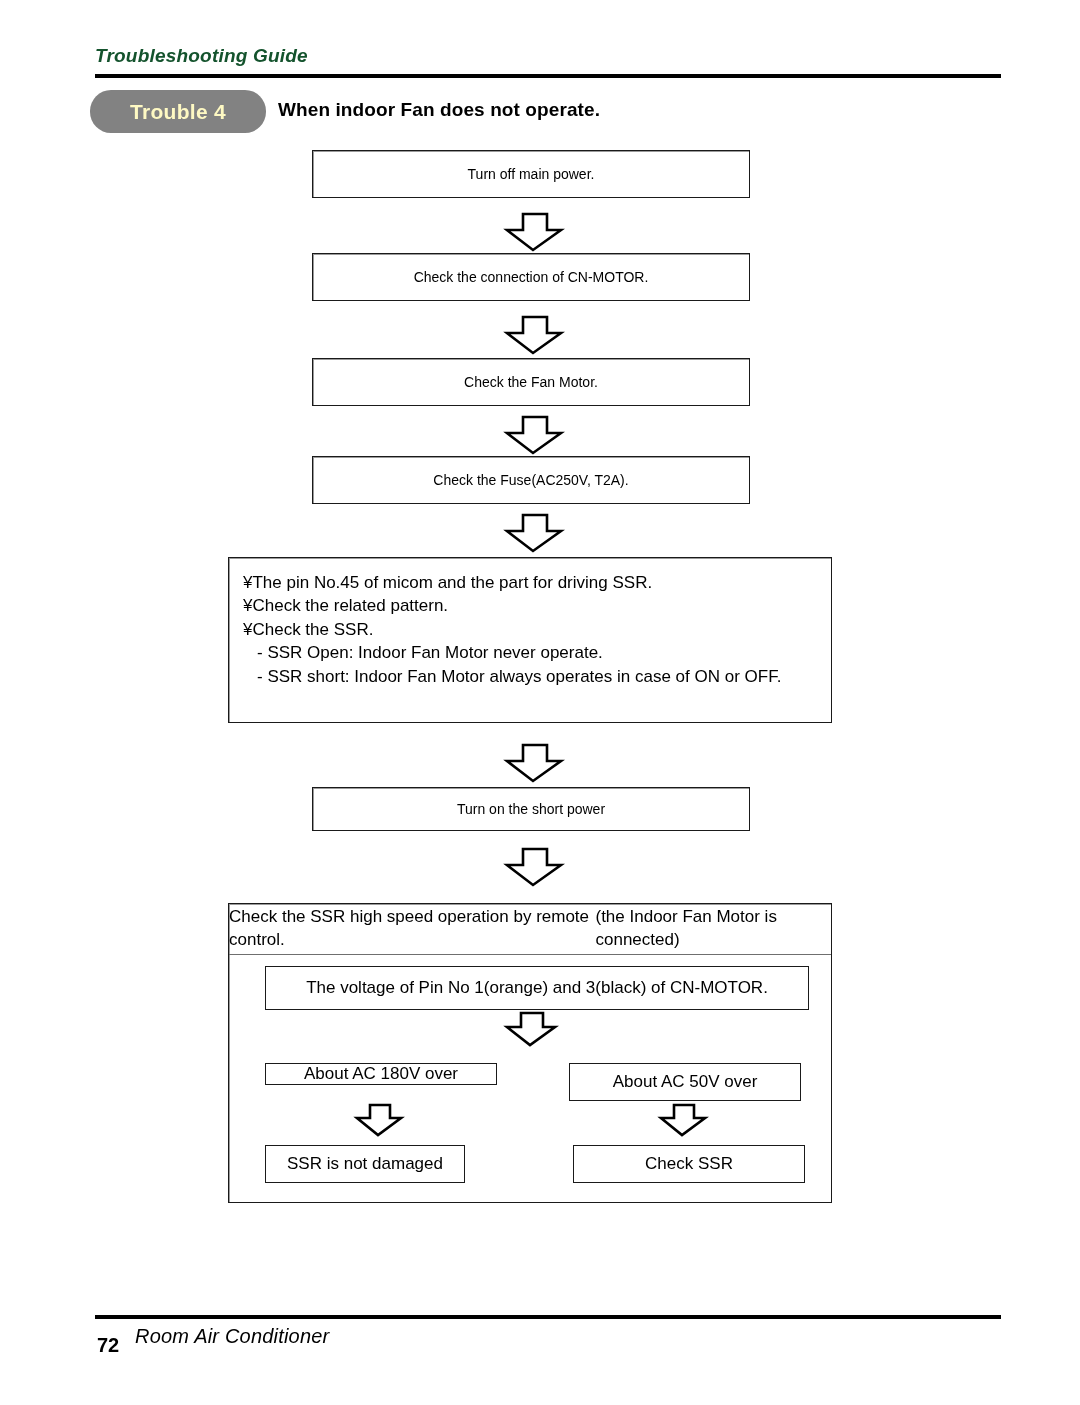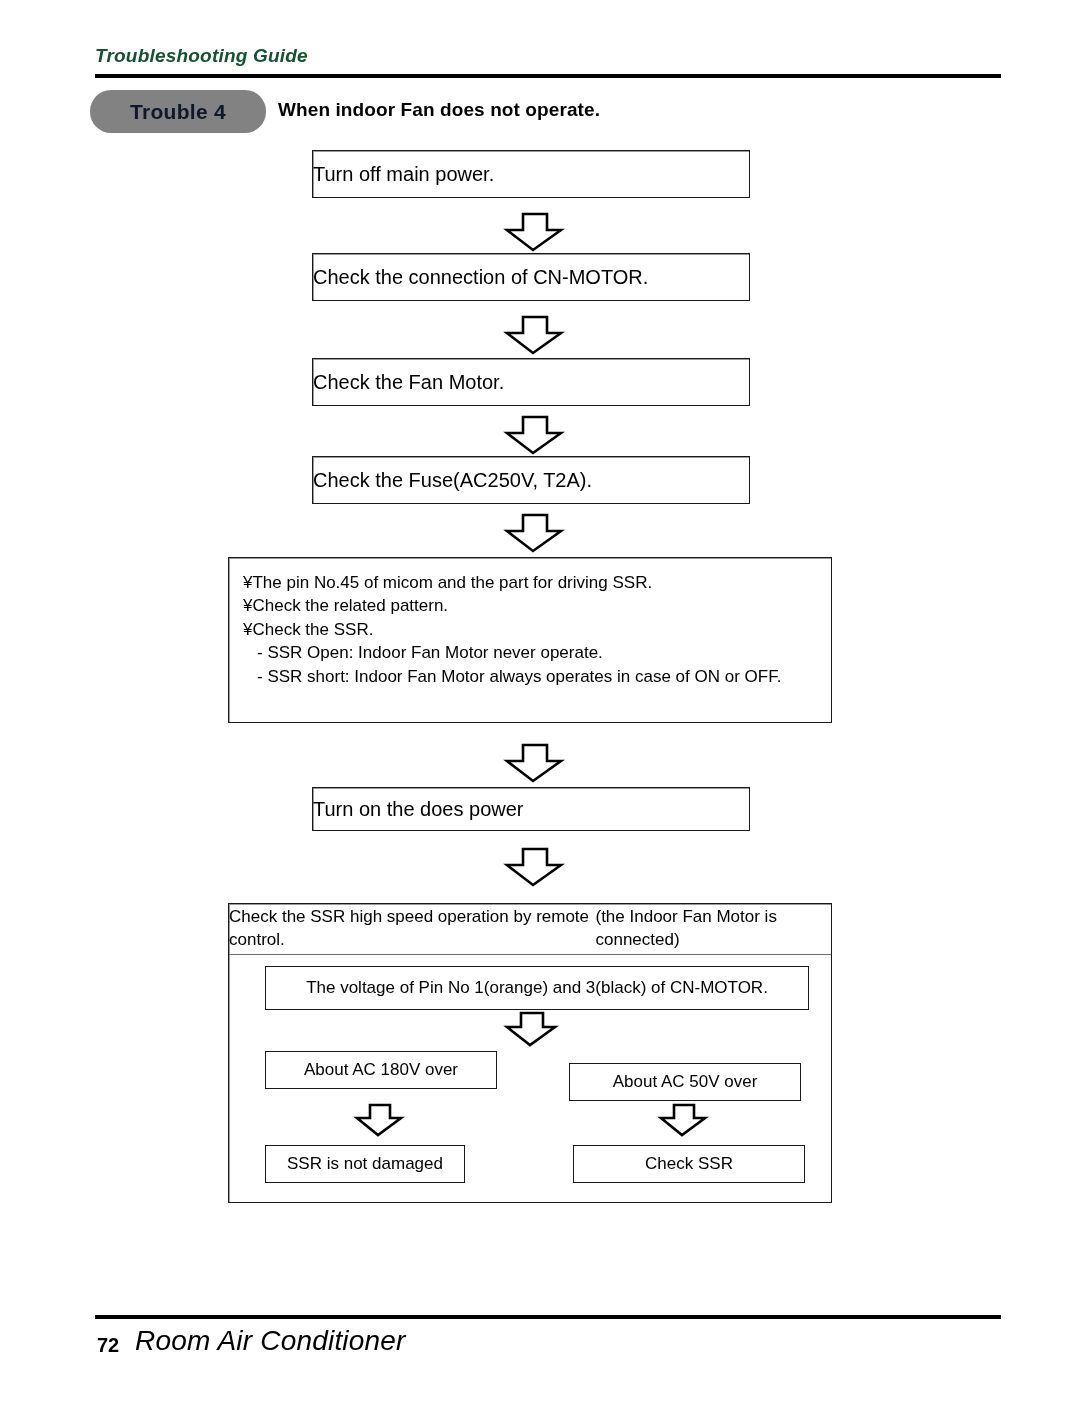--- a/index.html
+++ b/index.html
@@ -52,21 +52,21 @@
     top: 90px;
     width: 176px;
     height: 43px;
     background: #828282;
     border-radius: 21px;
     display: flex;
     align-items: center;
     justify-content: center;
   }
   .trouble-badge-label {
-    color: #0f172a;
+    color: #fef9c3;
     font-size: 21px;
     font-weight: bold;
     letter-spacing: 0.3px;
   }
 
   .trouble-heading {
     position: absolute;
     left: 278px;
     top: 99px;
     font-size: 19px;
@@ -76,23 +76,23 @@
 
   
   .fbox {
     position: absolute;
     box-sizing: border-box;
     border: 1px solid #1a1a1a;
     box-shadow: inset 1px 1px 0 0 #9a9a9a;
     background: #fff;
     display: flex;
     align-items: center;
-    justify-content: flex-start;
+    justify-content: center;
     text-align: center;
-    font-size: 20px;
+    font-size: 14px;
     line-height: 1.3;
   }
 
   
   .n1 { left: 312px; top: 150px;  width: 438px; height: 48px; }
   .n2 { left: 312px; top: 253px;  width: 438px; height: 48px; }
   .n3 { left: 312px; top: 358px;  width: 438px; height: 48px; }
   .n4 { left: 312px; top: 456px;  width: 438px; height: 48px; }
   .n5 { left: 312px; top: 787px;  width: 438px; height: 44px; }
 
@@ -165,21 +165,21 @@
   .branch-box {
     position: absolute;
     box-sizing: border-box;
     border: 1px solid #1a1a1a;
     display: flex;
     align-items: center;
     justify-content: center;
     font-size: 17px;
     background: #fff;
   }
-  .bL1 { left: 36px;  top: 147px; width: 232px; height: 38px; }
+  .bL1 { left: 36px;  top: 159px; width: 232px; height: 22px; }
   .bR1 { left: 340px; top: 159px; width: 232px; height: 38px; }
   .bL2 { left: 36px;  top: 241px; width: 200px; height: 38px; }
   .bR2 { left: 344px; top: 241px; width: 232px; height: 38px; }
 
   
   .arrow {
     position: absolute;
   }
   .arrow svg { display: block; }
 
@@ -197,21 +197,21 @@
     left: 97px;
     top: 1325px;
     font-size: 20px;
     font-weight: bold;
     margin-top: 9px;
   }
   .footer-text {
     position: absolute;
     left: 135px;
     top: 1325px;
-    font-size: 28px;
+    font-size: 20px;
     font-style: italic;
     letter-spacing: 0.2px;
   }
 </style>
 </head>
 <body>
 
 <div class="page">
 
   <div class="header-title">Troubleshooting Guide</div>
@@ -274,21 +274,21 @@
     </div>
   </div>
 
   <div class="arrow" style="left:503px; top:743px;">
     <svg width="62" height="40" viewBox="0 0 62 40">
       <path d="M20 2 L44 2 L44 18 L58 18 L30 38 L4 18 L20 18 Z" fill="#ffffff" stroke="#000000" stroke-width="2.6" stroke-linejoin="miter"></path>
     </svg>
   </div>
 
   <div class="fbox n5">
-    <span>Turn on the does power</span>
+    <span>Turn on the short power</span>
   </div>
 
   <div class="arrow" style="left:503px; top:847px;">
     <svg width="62" height="40" viewBox="0 0 62 40">
       <path d="M20 2 L44 2 L44 18 L58 18 L30 38 L4 18 L20 18 Z" fill="#ffffff" stroke="#000000" stroke-width="2.6" stroke-linejoin="miter"></path>
     </svg>
   </div>
 
   <div class="wide-b">
 

